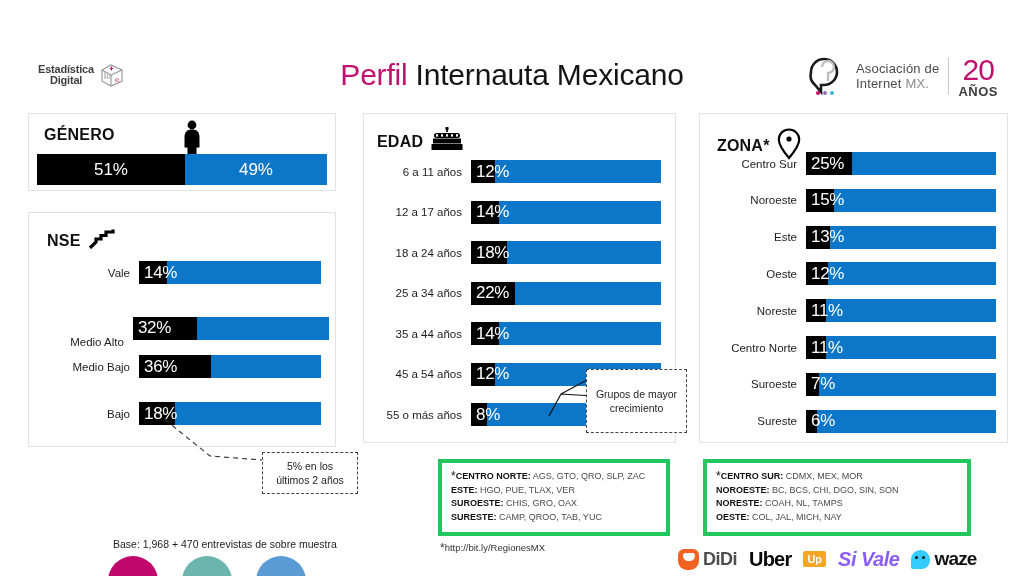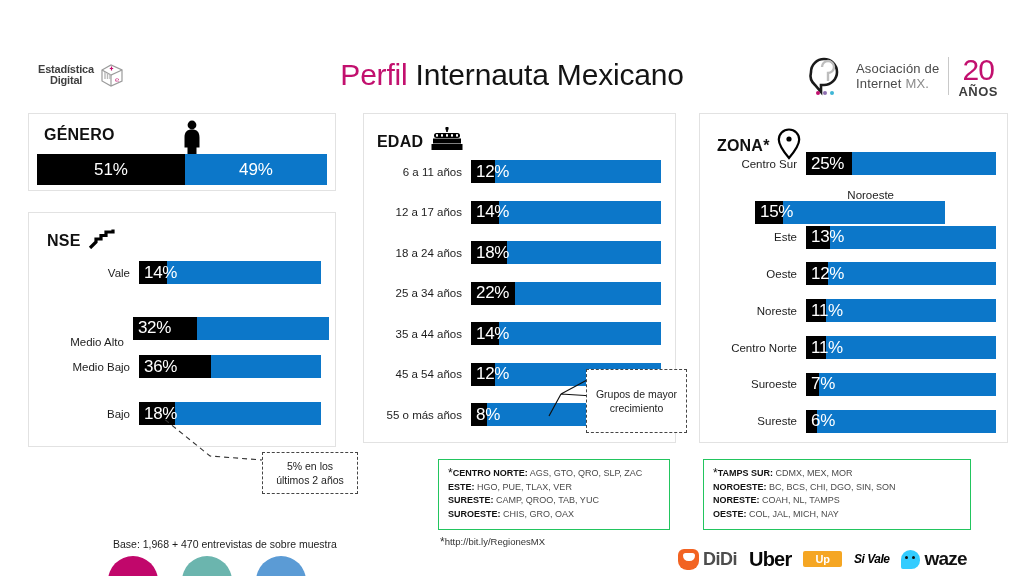--- a/index.html
+++ b/index.html
@@ -56,43 +56,43 @@
     font-size:17px; color:#fff; }
   .gbar .g-a { background:#000; }
   .gbar .g-b { background:#0c77c9; }
 
   
   .callout { position:absolute; border:1px dashed #454545; background:#fff;
     font-size:10.5px; color:#1d1d1d; text-align:center; line-height:14px;
     display:flex; align-items:center; justify-content:center; padding:4px 6px; }
 
   .noteboxwrap { position:absolute; }
-  .notebox { border:1px solid #22c55e; background:#fff; padding:7px 9px 8px 9px;
+  .notebox { border:4px solid #22c55e; background:#fff; padding:7px 9px 8px 9px;
     font-size:9px; line-height:13.5px; color:#4a4a4a; }
   .notebox b { color:#111; }
   .notebox .star { font-size:12px; color:#111; vertical-align:-1px; }
   .noteurl { font-size:9.5px; color:#333; margin-top:5px; padding-left:2px; }
   .noteurl .star { font-size:12px; vertical-align:-1px; }
 
   
   .base-txt { position:absolute; font-size:10.5px; color:#1d1d1d; }
   .circles { position:absolute; display:flex; gap:24px; }
   .circles i { width:50px; height:50px; border-radius:50%; display:block; }
 
   .logos { position:absolute; display:flex; align-items:center; gap:12px; height:30px; }
   .logo-didi { display:flex; align-items:center; gap:4px; }
   .didi-mark { width:21px; height:21px; border-radius:6px 6px 9px 9px; background:#F26322;
     position:relative; }
   .didi-mark:after { content:""; position:absolute; left:4.5px; top:4px; width:12px; height:8px;
     background:#fff; border-radius:3px 3px 6px 6px; }
   .didi-txt { font-size:18px; font-weight:bold; color:#4d4d4d; letter-spacing:-.5px; }
   .uber-txt { font-size:20px; font-weight:bold; color:#070707; letter-spacing:-.8px; }
   .up-mark { background:#F5A623; color:#fff; font-size:11px; font-weight:bold;
-    padding:2px 12px; border-radius:2px; }
-  .sivale { font-size:12px; font-style:italic; font-weight:bold; color:#000000;
+    padding:2px 4px; border-radius:2px; }
+  .sivale { font-size:20px; font-style:italic; font-weight:bold; color:#8b5cf6;
     letter-spacing:-.5px; }
   .logo-waze { display:flex; align-items:center; gap:4px; }
   .waze-face { width:19px; height:19px; border-radius:50% 50% 45% 10%; background:#33CCFF;
     position:relative; }
   .waze-face:before, .waze-face:after { content:""; position:absolute; top:6px;
     width:3px; height:3px; border-radius:50%; background:#111; }
   .waze-face:before { left:4px; } .waze-face:after { left:11px; }
   .waze-txt { font-size:19px; font-weight:bold; color:#111; letter-spacing:-.8px; }
 
   .leader { position:absolute; overflow:visible; pointer-events:none; }
@@ -290,21 +290,21 @@
       </span>
     </div>
     <div id="zona-rows">
         <div class="row" style="left: 0px; top: 38px; width: 300px;">
           <div class="lbl" style="width: 106px;">Centro Sur</div>
           <div class="bar" style="width: 190px;">
             <div class="seg" style="width: 46px;"></div>
             <span class="val">25%</span>
           </div>
         </div>
-        <div class="row" style="left: 0px; top: 74.8px; width: 300px; flex-direction: column;">
+        <div class="row" style="left: 0px; top: 74.8px; width: 300px;">
           <div class="lbl" style="width: 106px;">Noroeste</div>
           <div class="bar" style="width: 190px; text-decoration: underline;">
             <div class="seg" style="width: 28px;"></div>
             <span class="val">15%</span>
           </div>
         </div>
         <div class="row" style="left: 0px; top: 111.6px; width: 300px;">
           <div class="lbl" style="width: 106px;">Este</div>
           <div class="bar" style="width: 190px;">
             <div class="seg" style="width: 24px;"></div>
@@ -361,33 +361,33 @@
   </svg>
   <div class="callout" style="left:586px; top:369px; width:101px; height:64px;">
     <span>Grupos de mayor crecimiento</span>
   </div>
 
   <div class="noteboxwrap" style="left:438px; top:459px; width:232px;">
     <div class="notebox">
       <div id="edad-note-lines">
           <div><span class="star">*</span><b>CENTRO NORTE:</b><span> AGS, GTO, QRO, SLP, ZAC</span></div>
           <div><b>ESTE:</b><span> HGO, PUE, TLAX, VER</span></div>
+          <div><b>SUROESTE:</b><span> CHIS, GRO, OAX</span></div>
           <div><b>SURESTE:</b><span> CAMP, QROO, TAB, YUC</span></div>
-          <div><b>SUROESTE:</b><span> CHIS, GRO, OAX</span></div>
         </div>
     </div>
     <div class="noteurl">
       <span class="star">*</span><span>http://bit.ly/RegionesMX</span>
     </div>
   </div>
 
   <div class="noteboxwrap" style="left:703px; top:459px; width:268px;">
     <div class="notebox">
       <div id="zona-note-lines">
-          <div><span class="star">*</span><b>TAMPS SUR:</b><span> CDMX, MEX, MOR</span></div>
+          <div><span class="star">*</span><b>CENTRO SUR:</b><span> CDMX, MEX, MOR</span></div>
           <div><b>NOROESTE:</b><span> BC, BCS, CHI, DGO, SIN, SON</span></div>
           <div><b>NORESTE:</b><span> COAH, NL, TAMPS</span></div>
           <div><b>OESTE:</b><span> COL, JAL, MICH, NAY</span></div>
         </div>
     </div>
   </div>
 
   <div class="base-txt" style="left:113px; top:538px;">
     <span>Base: 1,968 + 470 entrevistas de sobre muestra</span>
   </div>

